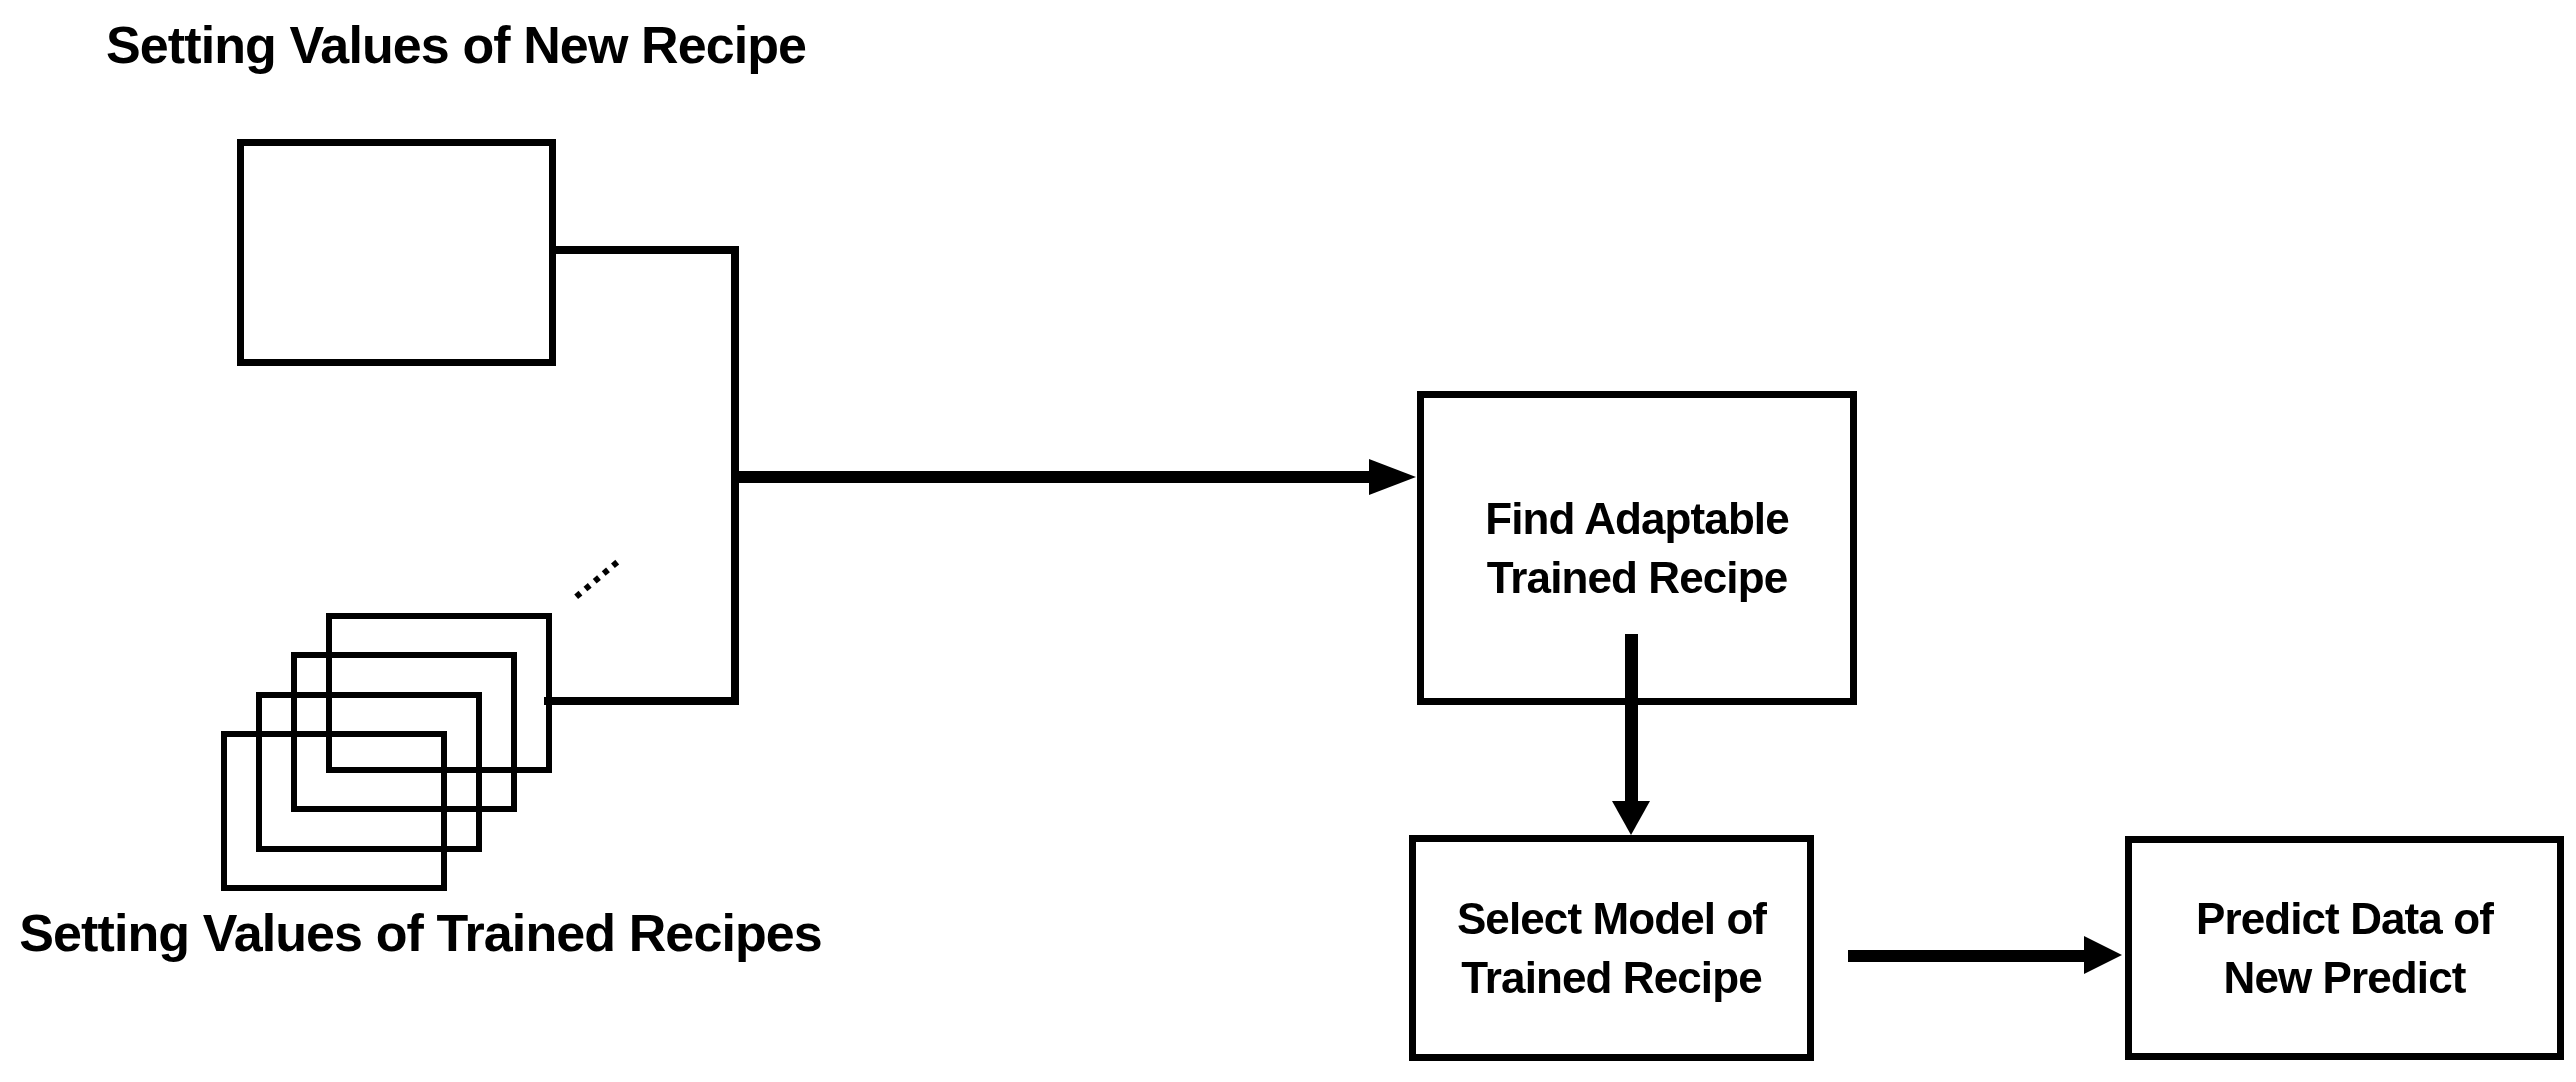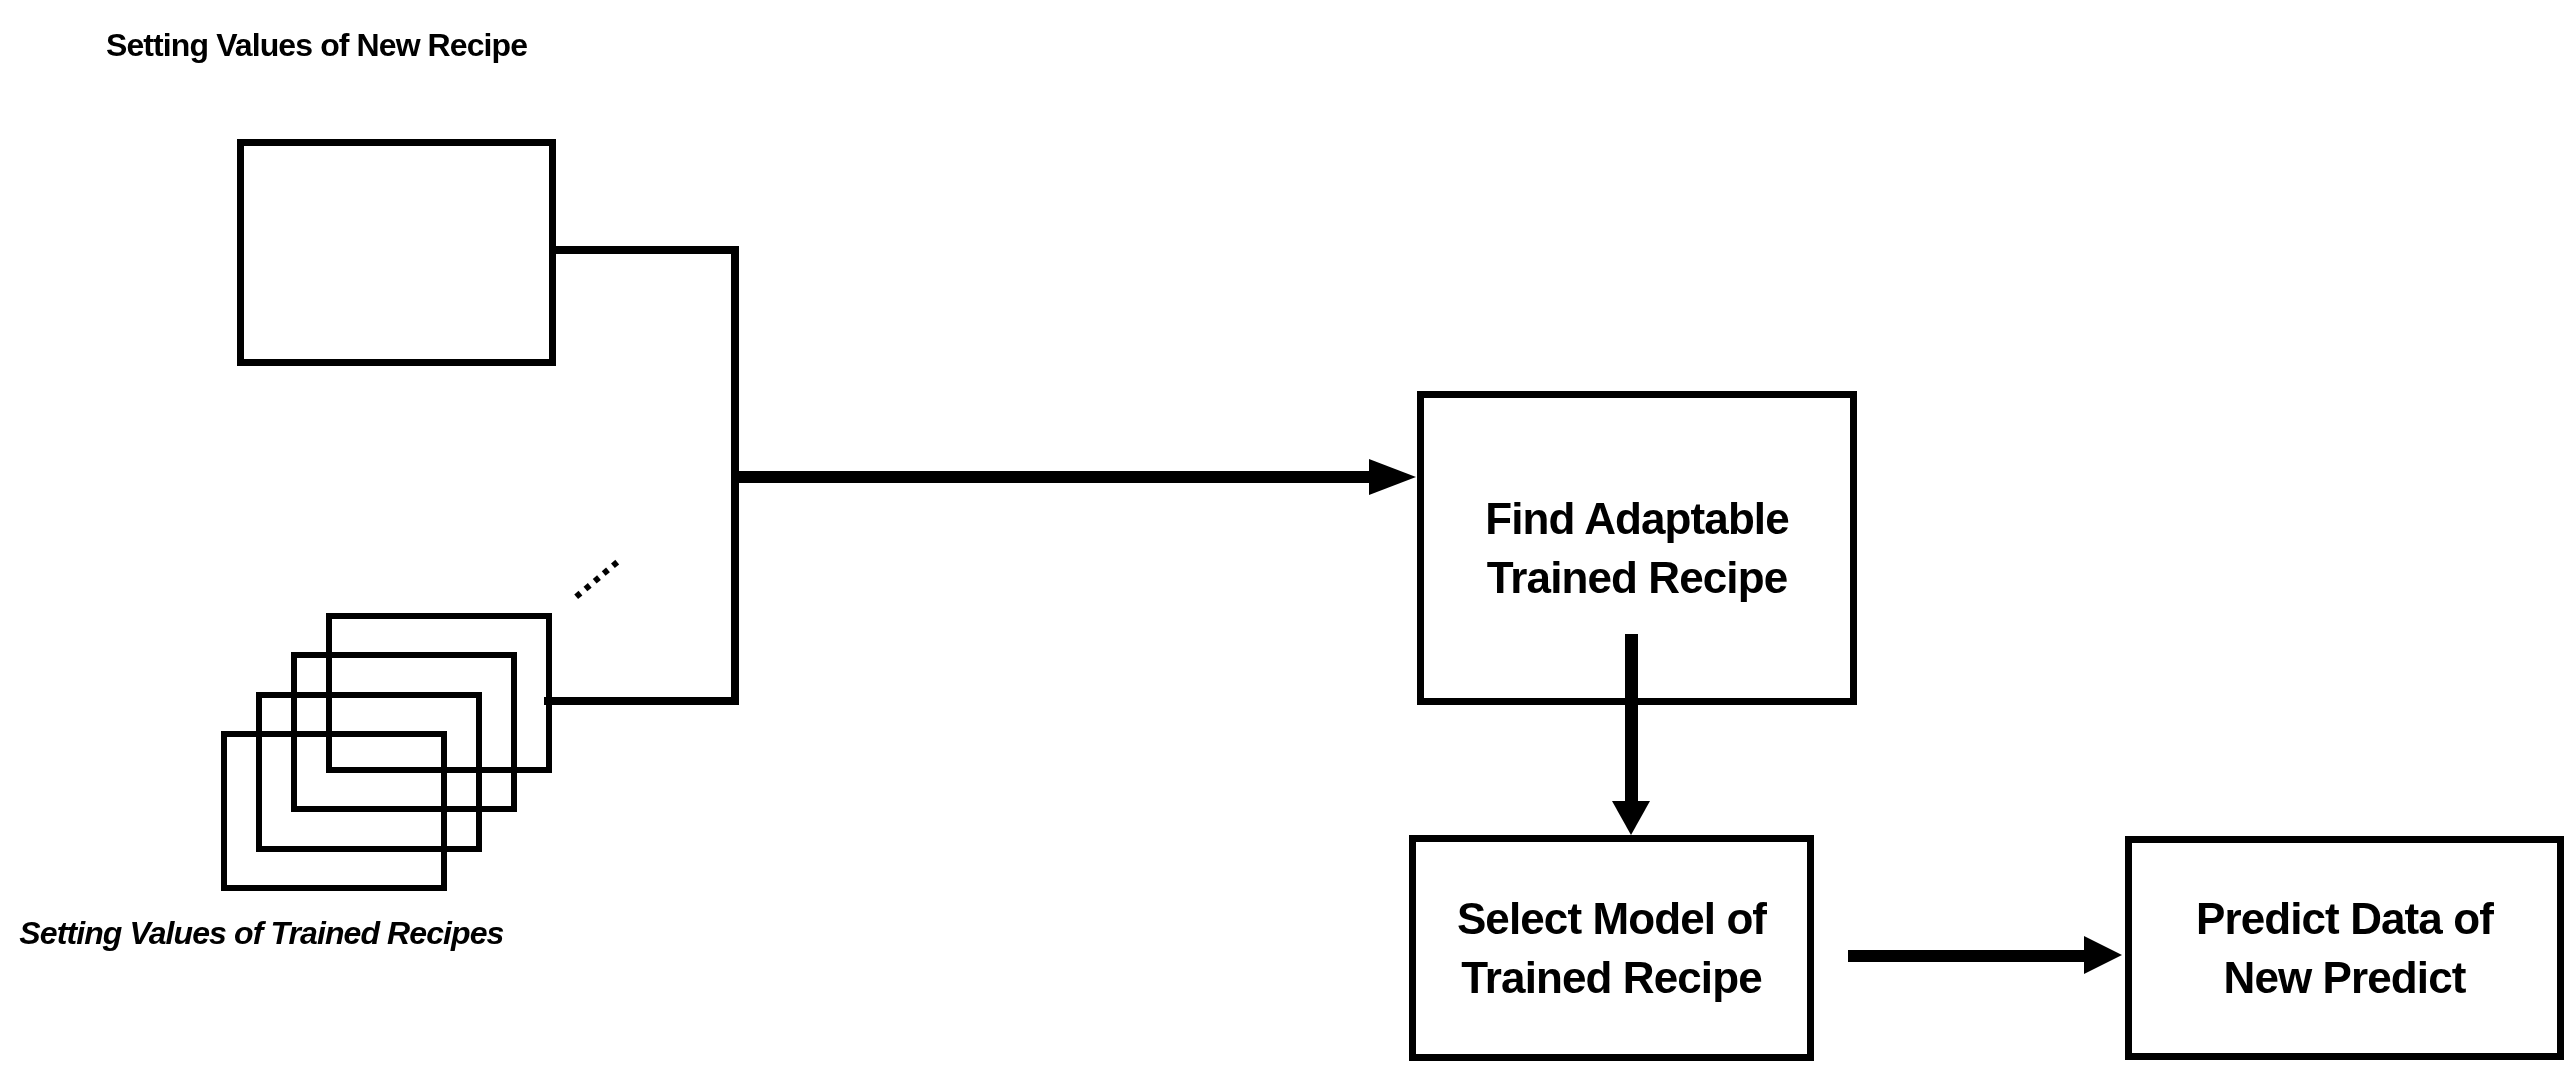--- a/index.html
+++ b/index.html
@@ -14,21 +14,21 @@
     background: #ffffff;
     overflow: hidden;
     font-family: "Liberation Sans", sans-serif;
     color: #000000;
   }
   .abs { position: absolute; }
 
   
   .diagram-label {
     font-weight: 700;
-    font-size: 32px;
+    font-size: 52px;
     line-height: 53px;
     letter-spacing: -0.9px;
     white-space: nowrap;
     color: #000000;
   }
 
   
   .node-box {
     box-sizing: border-box;
     border: 7px solid #000000;
@@ -94,21 +94,21 @@
     color: #000000;
   }
 </style>
 </head>
 <body>
 
 <div id="stage">
 
   <div class="abs diagram-label" style="left:106px; top:19.3px;">Setting Values of New Recipe</div>
 
-  <div class="abs diagram-label" style="left:19.3px; top:907px;font-style:italic;">Setting Values of Trained Recipes</div>
+  <div class="abs diagram-label" style="left:19.3px; top:907px;">Setting Values of Trained Recipes</div>
 
   <div class="abs plain-rect" style="left:237px; top:139px; width:319px; height:227px;"></div>
 
   <div class="abs stack-rect" style="left:221px; top:731px;"></div>
   <div class="abs stack-rect" style="left:256px; top:692px;"></div>
   <div class="abs stack-rect" style="left:291px; top:652px;"></div>
   <div class="abs stack-rect" style="left:326px; top:613px;"></div>
 
   <div class="abs diag-dots" style="left:567px; top:590px;">.....</div>
 

